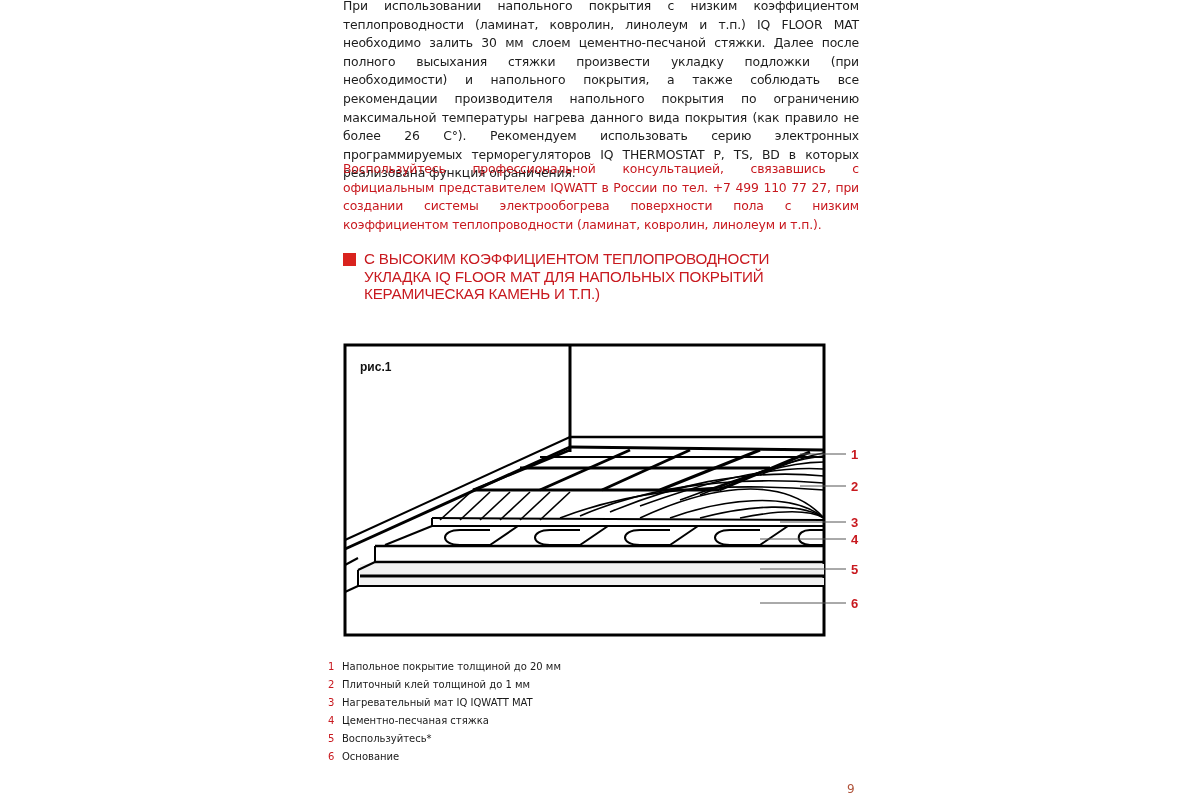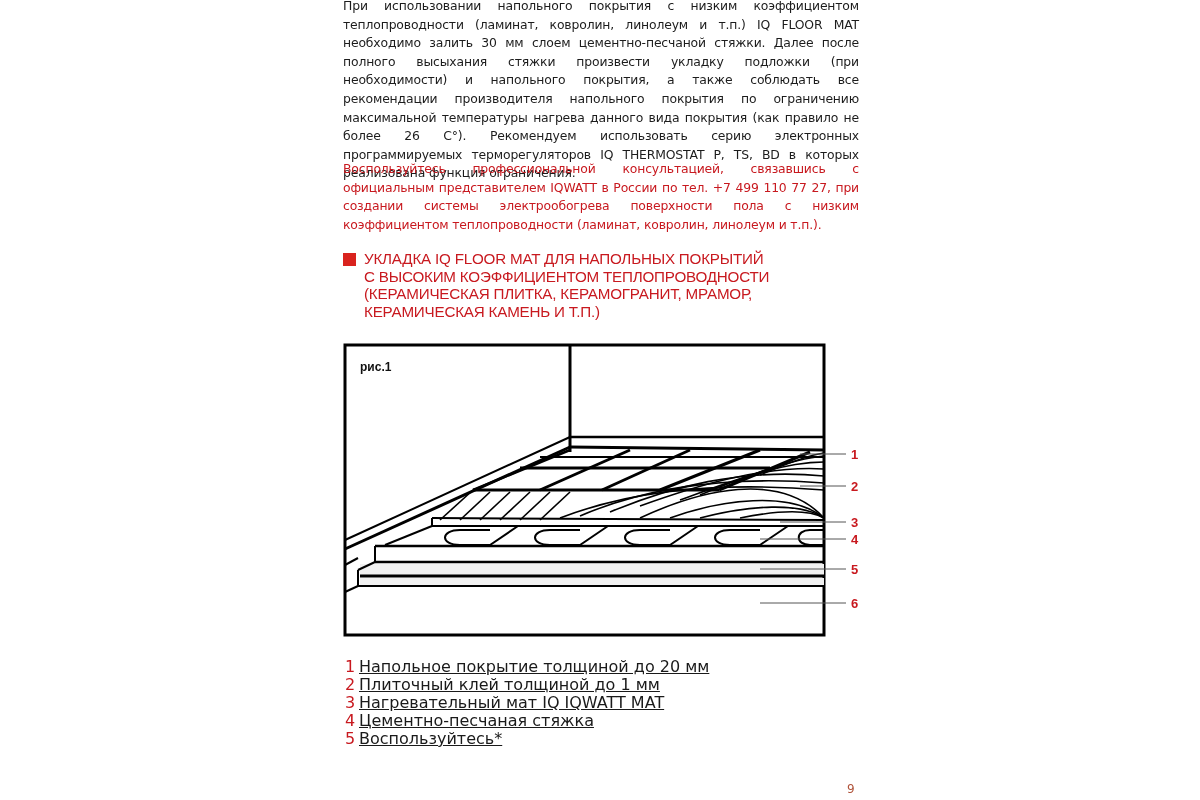--- a/index.html
+++ b/index.html
@@ -7,38 +7,37 @@
          font-family:"DejaVu Sans", "Liberation Sans", sans-serif; color:#1a1a1a; }
   .para { position:absolute; left:343px; width:516px; font-size:12.4px; line-height:18.6px;
           text-align:justify; text-align-last:left; letter-spacing:-0.15px; }
   #p1 { top:-3px; color:#1c1c1c; }
   #p2 { top:160px; color:#c8191f; }
   .heading { position:absolute; left:343px; top:250px; width:520px; }
   .heading .sq { position:absolute; left:0; top:3px; width:13px; height:13px; background:#d9231e; }
   .heading .txt { position:absolute; left:21px; top:0; font-size:15.2px; line-height:17.6px;
                   color:#c8191f; letter-spacing:-0.2px; white-space:nowrap; font-family:"Liberation Sans", sans-serif; }
   #figure { position:absolute; left:340px; top:340px; width:530px; height:300px; }
-  .legend { position:absolute; left:345px; top:658px; font-size:16px; line-height:18px;text-decoration:underline; }
+  .legend { position:absolute; left:328px; top:658px; font-size:10px; line-height:18px; }
   .legend .row { white-space:nowrap; }
   .legend .num { color:#c8191f; display:inline-block; width:14px; }
   .legend .lbl { color:#1a1a1a; }
   .pagenum { position:absolute; left:847px; top:782px; font-size:12px; color:#b0533a; }
 </style>
 </head>
 <body>
 
 <div class="para" id="p1">При использовании напольного покрытия с низким коэффициентом теплопроводности (ламинат, ковролин, линолеум и т.п.) IQ FLOOR MAT необходимо залить 30 мм слоем цементно-песчаной стяжки. Далее после полного высыхания стяжки произвести укладку подложки (при необходимости) и напольного покрытия, а также соблюдать все рекомендации производителя напольного покрытия по ограничению максимальной температуры нагрева данного вида покрытия (как правило не более 26 С°). Рекомендуем использовать серию электронных программируемых терморегуляторов IQ THERMOSTAT P, TS, BD в которых реализована функция ограничения.</div>
 <div class="para" id="p2">Воспользуйтесь профессиональной консультацией, связавшись с официальным представителем IQWATT в России по тел. +7 499 110 77 27, при создании системы электрообогрева поверхности пола с низким коэффициентом теплопроводности (ламинат, ковролин, линолеум и т.п.).</div>
 
 <div class="heading">
   <div class="sq"></div>
   <div class="txt">
+    <div>С ВЫСОКИМ КОЭФФИЦИЕНТОМ ТЕПЛОПРОВОДНОСТИ</div>
     <div>УКЛАДКА IQ FLOOR MAT ДЛЯ НАПОЛЬНЫХ ПОКРЫТИЙ</div>
-    <div>С ВЫСОКИМ КОЭФФИЦИЕНТОМ ТЕПЛОПРОВОДНОСТИ</div>
-    <div>(КЕРАМИЧЕСКАЯ ПЛИТКА, КЕРАМОГРАНИТ, МРАМОР,</div>
     <div>КЕРАМИЧЕСКАЯ КАМЕНЬ И Т.П.)</div>
   </div>
 </div>
 
 <svg id="figure" viewBox="0 0 530 300" width="530" height="300">
 
   <rect x="5" y="5" width="479" height="290" fill="none" stroke="#000" stroke-width="3"></rect>
   <text x="20" y="31" font-size="12" font-family="Liberation Sans, sans-serif" font-weight="bold" fill="#111">рис.1</text>
 
   <g>
@@ -129,15 +128,16 @@
     <text x="511" y="268">6</text>
   </g>
 </svg>
 
 <div class="legend">
   <div class="row"><span class="num">1</span><span class="lbl">Напольное покрытие толщиной до 20 мм</span></div>
   <div class="row"><span class="num">2</span><span class="lbl">Плиточный клей толщиной до 1 мм</span></div>
   <div class="row"><span class="num">3</span><span class="lbl">Нагревательный мат IQ IQWATT MAT</span></div>
   <div class="row"><span class="num">4</span><span class="lbl">Цементно-песчаная стяжка</span></div>
   <div class="row"><span class="num">5</span><span class="lbl">Воспользуйтесь*</span></div>
+  <div class="row"><span class="num">6</span><span class="lbl">Основание</span></div>
 </div>
 
 <div class="pagenum">9</div>
 
 </body></html>

